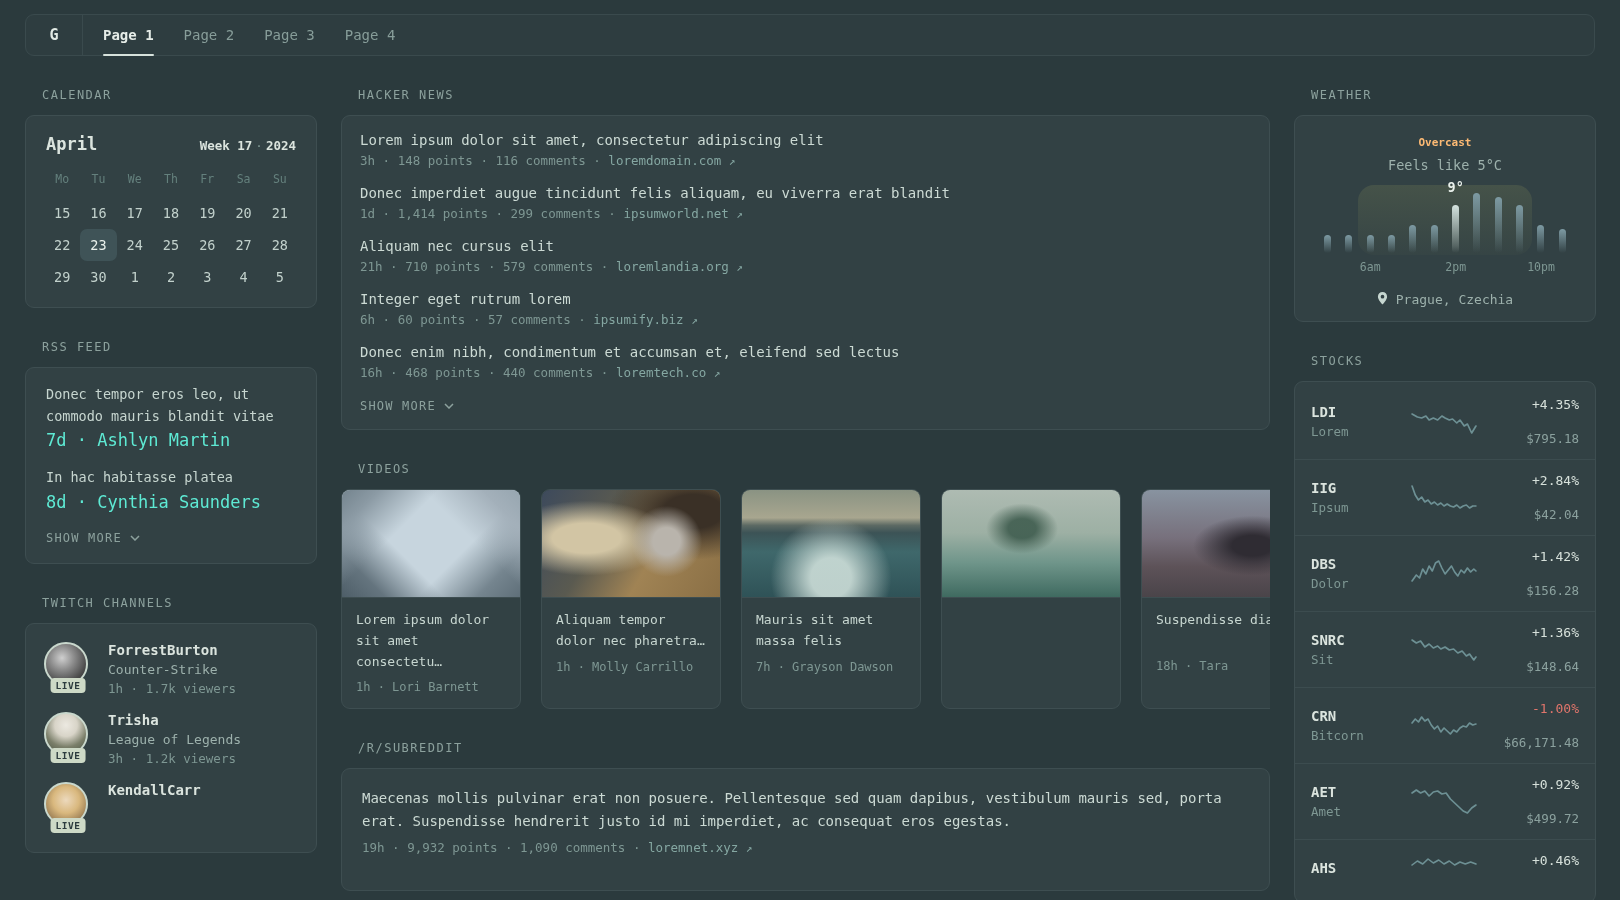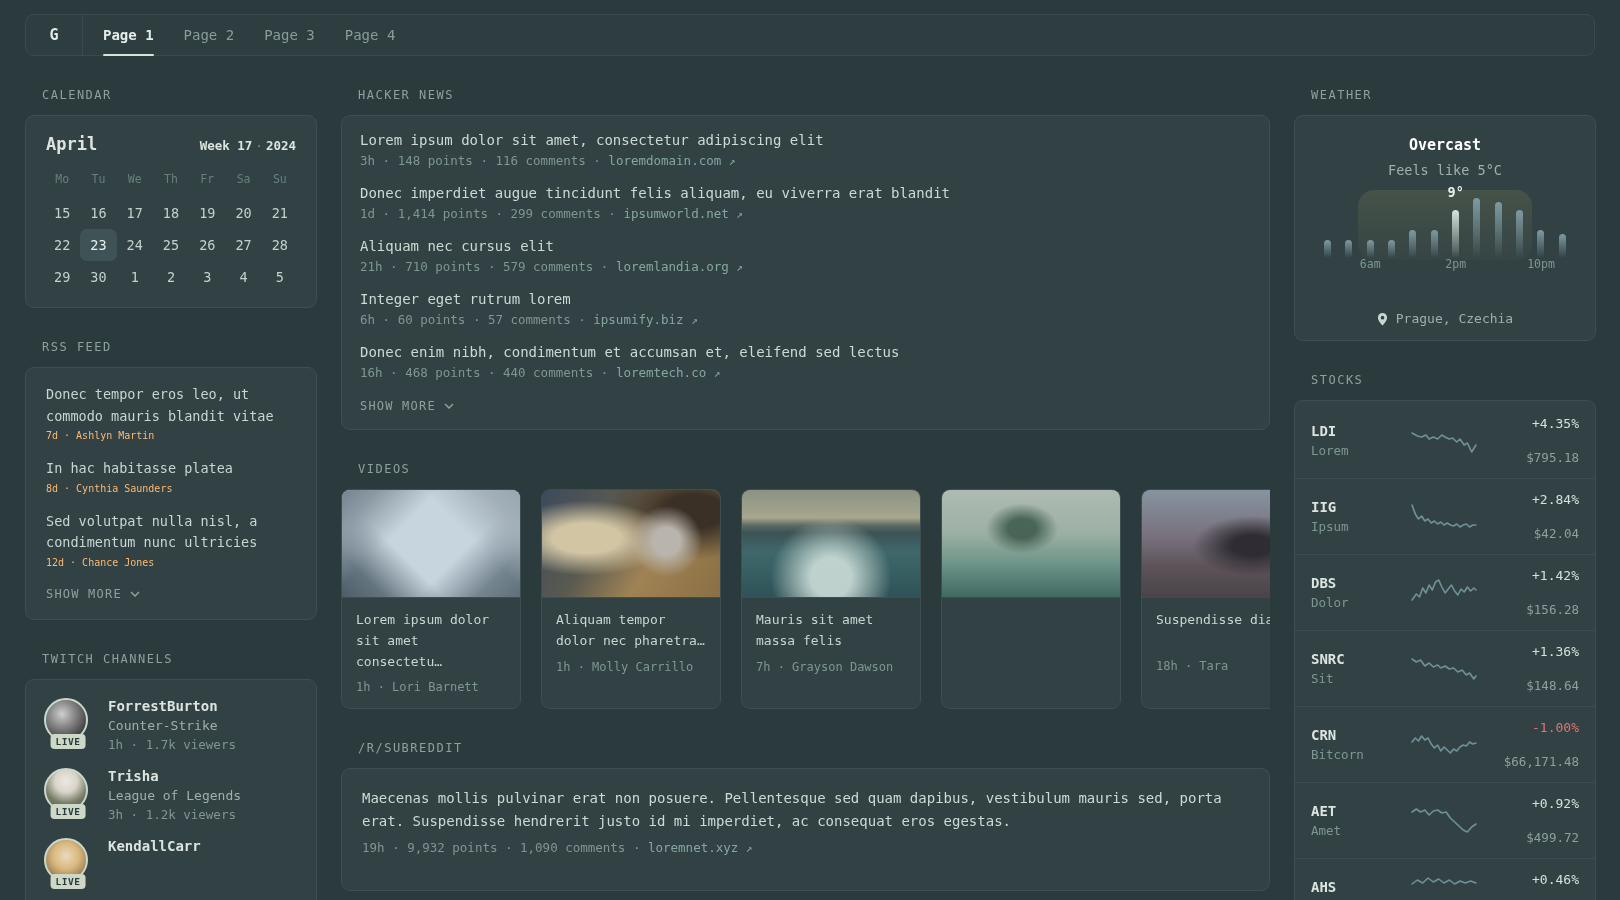--- a/index.html
+++ b/index.html
@@ -38,21 +38,21 @@
   .cal-week-wrap { font-size:12.5px; font-weight:bold; color:#dbe4de; }
   .cal-sep { color:#7e9793; font-weight:normal; padding:0 3px; }
   .cal-grid { display:grid; grid-template-columns:repeat(7,1fr); text-align:center; }
   .cal-head { font-size:11.5px; color:#64807d; padding:10px 0 11px; }
   .cal-cell { font-size:13.5px; color:#c2d1cc; padding:8px 0; border-radius:7px; }
   .cal-cell.sel { background:#3f5357; color:#eaf1ec; }
   
   .pad-card { padding:16px 20px 14px; }
   .feed-item { margin-bottom:17px; }
   .feed-title { font-size:13.5px; color:#c7d6d0; line-height:1.6; cursor:pointer; }
-  .feed-meta { font-size:10px; color:#fdba74; margin-top:3px; }
+  .feed-meta { font-size:17px; color:#5eead4; margin-top:3px; }
   .show-more { background:none; border:none; font-family:inherit; font-size:12px;
                letter-spacing:1.2px; color:#8ca19d; display:flex; gap:8px;
                align-items:center; padding:2px 0 4px; cursor:pointer; }
   .chev { width:10px; height:6px; }
   .chev path { stroke:#8ca19d; stroke-width:1.5; fill:none; }
   
   .tw-card { padding:18px 18px 10px; }
   .tw-row { display:flex; gap:16px; margin-bottom:16px; align-items:flex-start; cursor:pointer; }
   .tw-avatar-wrap { position:relative; width:48px; flex:none; }
   .tw-avatar { width:44px; height:44px; border-radius:50%; border:2px solid #c9d8cd; }
@@ -99,39 +99,39 @@
       linear-gradient(180deg,#8893a0 0%,#77707c 45%,#5d5258 72%,#4a4449 100%); }
   .vbody { padding:12px 14px 14px; }
   .vtitle { font-size:13px; color:#c7d6d0; line-height:1.6; min-height:41px; }
   .vmeta { font-size:12px; color:#7e9793; margin-top:8px; }
   
   .rd-card { padding:18px 20px; }
   .rd-title { font-size:14px; color:#ccdad4; line-height:1.65; cursor:pointer; }
   .rd-meta { font-size:12.5px; color:#7e9793; margin-top:6px; }
   
   .weather-card { padding:16px 18px 14px; text-align:center; }
-  .w-cond { font-size:15px; font-weight:bold; color:#ffffff; margin-top:4px; }
+  .w-cond { font-size:11px; font-weight:bold; color:#fdba74; margin-top:4px; }
   .w-feels { font-size:13.5px; color:#9db1ac; margin-top:8px; }
   .w-chart { position:relative; height:94px; margin:12px 4px 0; }
   .daylight { position:absolute; left:16%; width:68%; top:0; bottom:24px;
               background:linear-gradient(180deg, rgba(146,152,92,.20), rgba(146,152,92,.04));
               border-radius:16px; }
   .wbars { position:absolute; left:0; right:0; bottom:26px; height:62px;
            display:flex; justify-content:space-around; align-items:flex-end; }
   .wbar { width:7px; border-radius:4px;
           background:linear-gradient(180deg,#7d9aa3 0%, rgba(125,154,163,.25) 75%, rgba(125,154,163,0) 100%); }
   .wbar.hl { background:linear-gradient(180deg,#d3e2de 0%, rgba(211,226,222,.2) 85%, rgba(211,226,222,0) 100%); }
   .wtemp { position:absolute; left:54.2%; transform:translateX(-50%); top:-6px;
            font-size:13.5px; font-weight:bold; color:#eaf1ec; }
-  .wticks { position:absolute; left:0; right:0; bottom:12px; height:15px;
+  .wticks { position:absolute; left:0; right:0; bottom:4px; height:15px;
             font-size:11.5px; color:#7e9793; }
   .wticks span { position:absolute; transform:translateX(-50%); }
   .t0 { left:20.8%; } .t1 { left:54.2%; } .t2 { left:87.5%; }
-  .wloc { display:flex; justify-content:center; gap:8px; align-items:flex-end;
-          margin-top:27px; font-size:13px; color:#9db1ac; }
+  .wloc { display:flex; justify-content:center; gap:8px; align-items:flex-start;
+          margin-top:13px; font-size:13px; color:#9db1ac; }
   .pin { width:11px; height:13px; }
   .pin path { fill:#c6d6d0; }
   
   .stocks-card { padding:2px 0; }
   .stock-row { display:flex; align-items:center; padding:13px 16px; cursor:pointer; }
   .stock-row + .stock-row { border-top:1px solid #3c4c4f; }
   .stock-id { width:94px; }
   .stock-symbol { font-size:14px; font-weight:bold; color:#dbe4de; }
   .stock-name { font-size:12.5px; color:#7e9793; margin-top:4px; }
   .spark { width:66px; height:30px; flex:none; margin:0 6px; }
@@ -203,24 +203,20 @@
     <div class="section-label">RSS FEED</div>
     <div class="card pad-card">
       <div class="feed-item">
         <div class="feed-title">Donec tempor eros leo, ut commodo mauris blandit vitae</div>
         <div class="feed-meta">7d · Ashlyn Martin</div>
       </div>
       <div class="feed-item">
         <div class="feed-title">In hac habitasse platea</div>
         <div class="feed-meta">8d · Cynthia Saunders</div>
       </div>
-      <div class="feed-item">
-        <div class="feed-title">Sed volutpat nulla nisl, a condimentum nunc ultricies</div>
-        <div class="feed-meta">12d · Chance Jones</div>
-      </div>
       <button class="show-more">
         <span>SHOW MORE</span>
         <svg class="chev" viewBox="0 0 10 6">
             <path d="M1 1 L5 5 L9 1"></path>
           </svg>
       </button>
     </div>
 
     <div class="section-label">TWITCH CHANNELS</div>
     <div class="card tw-card">

